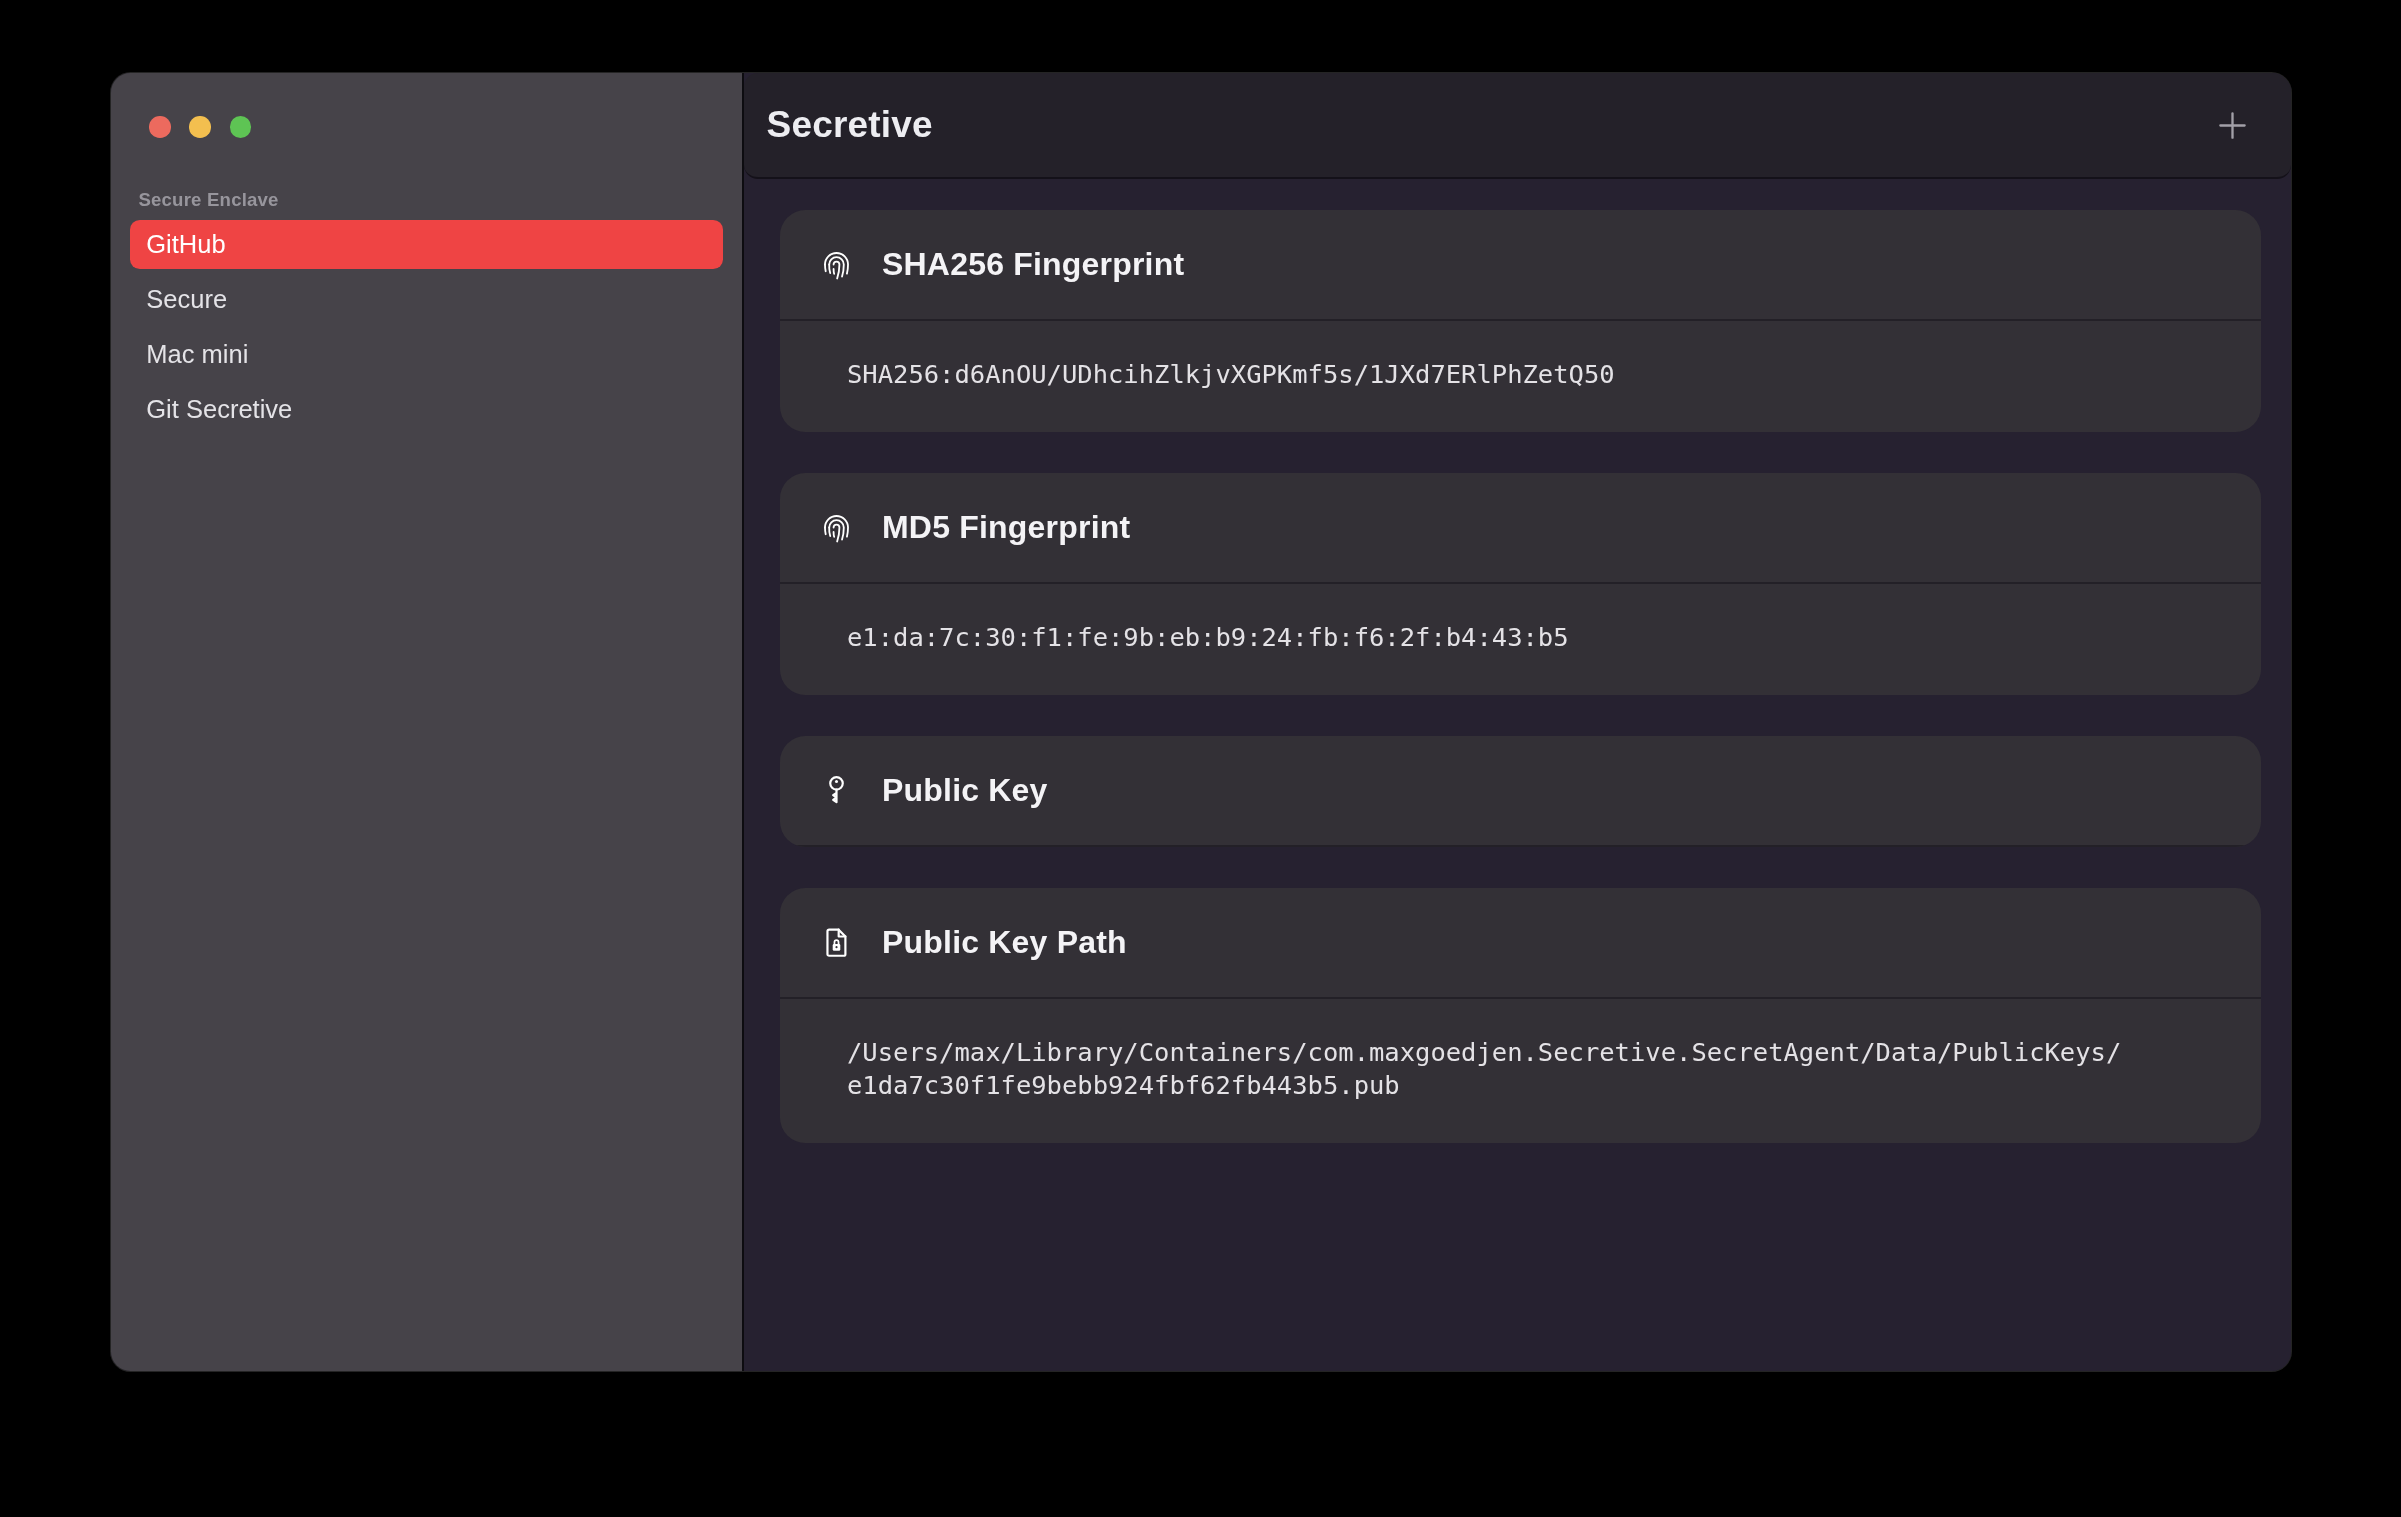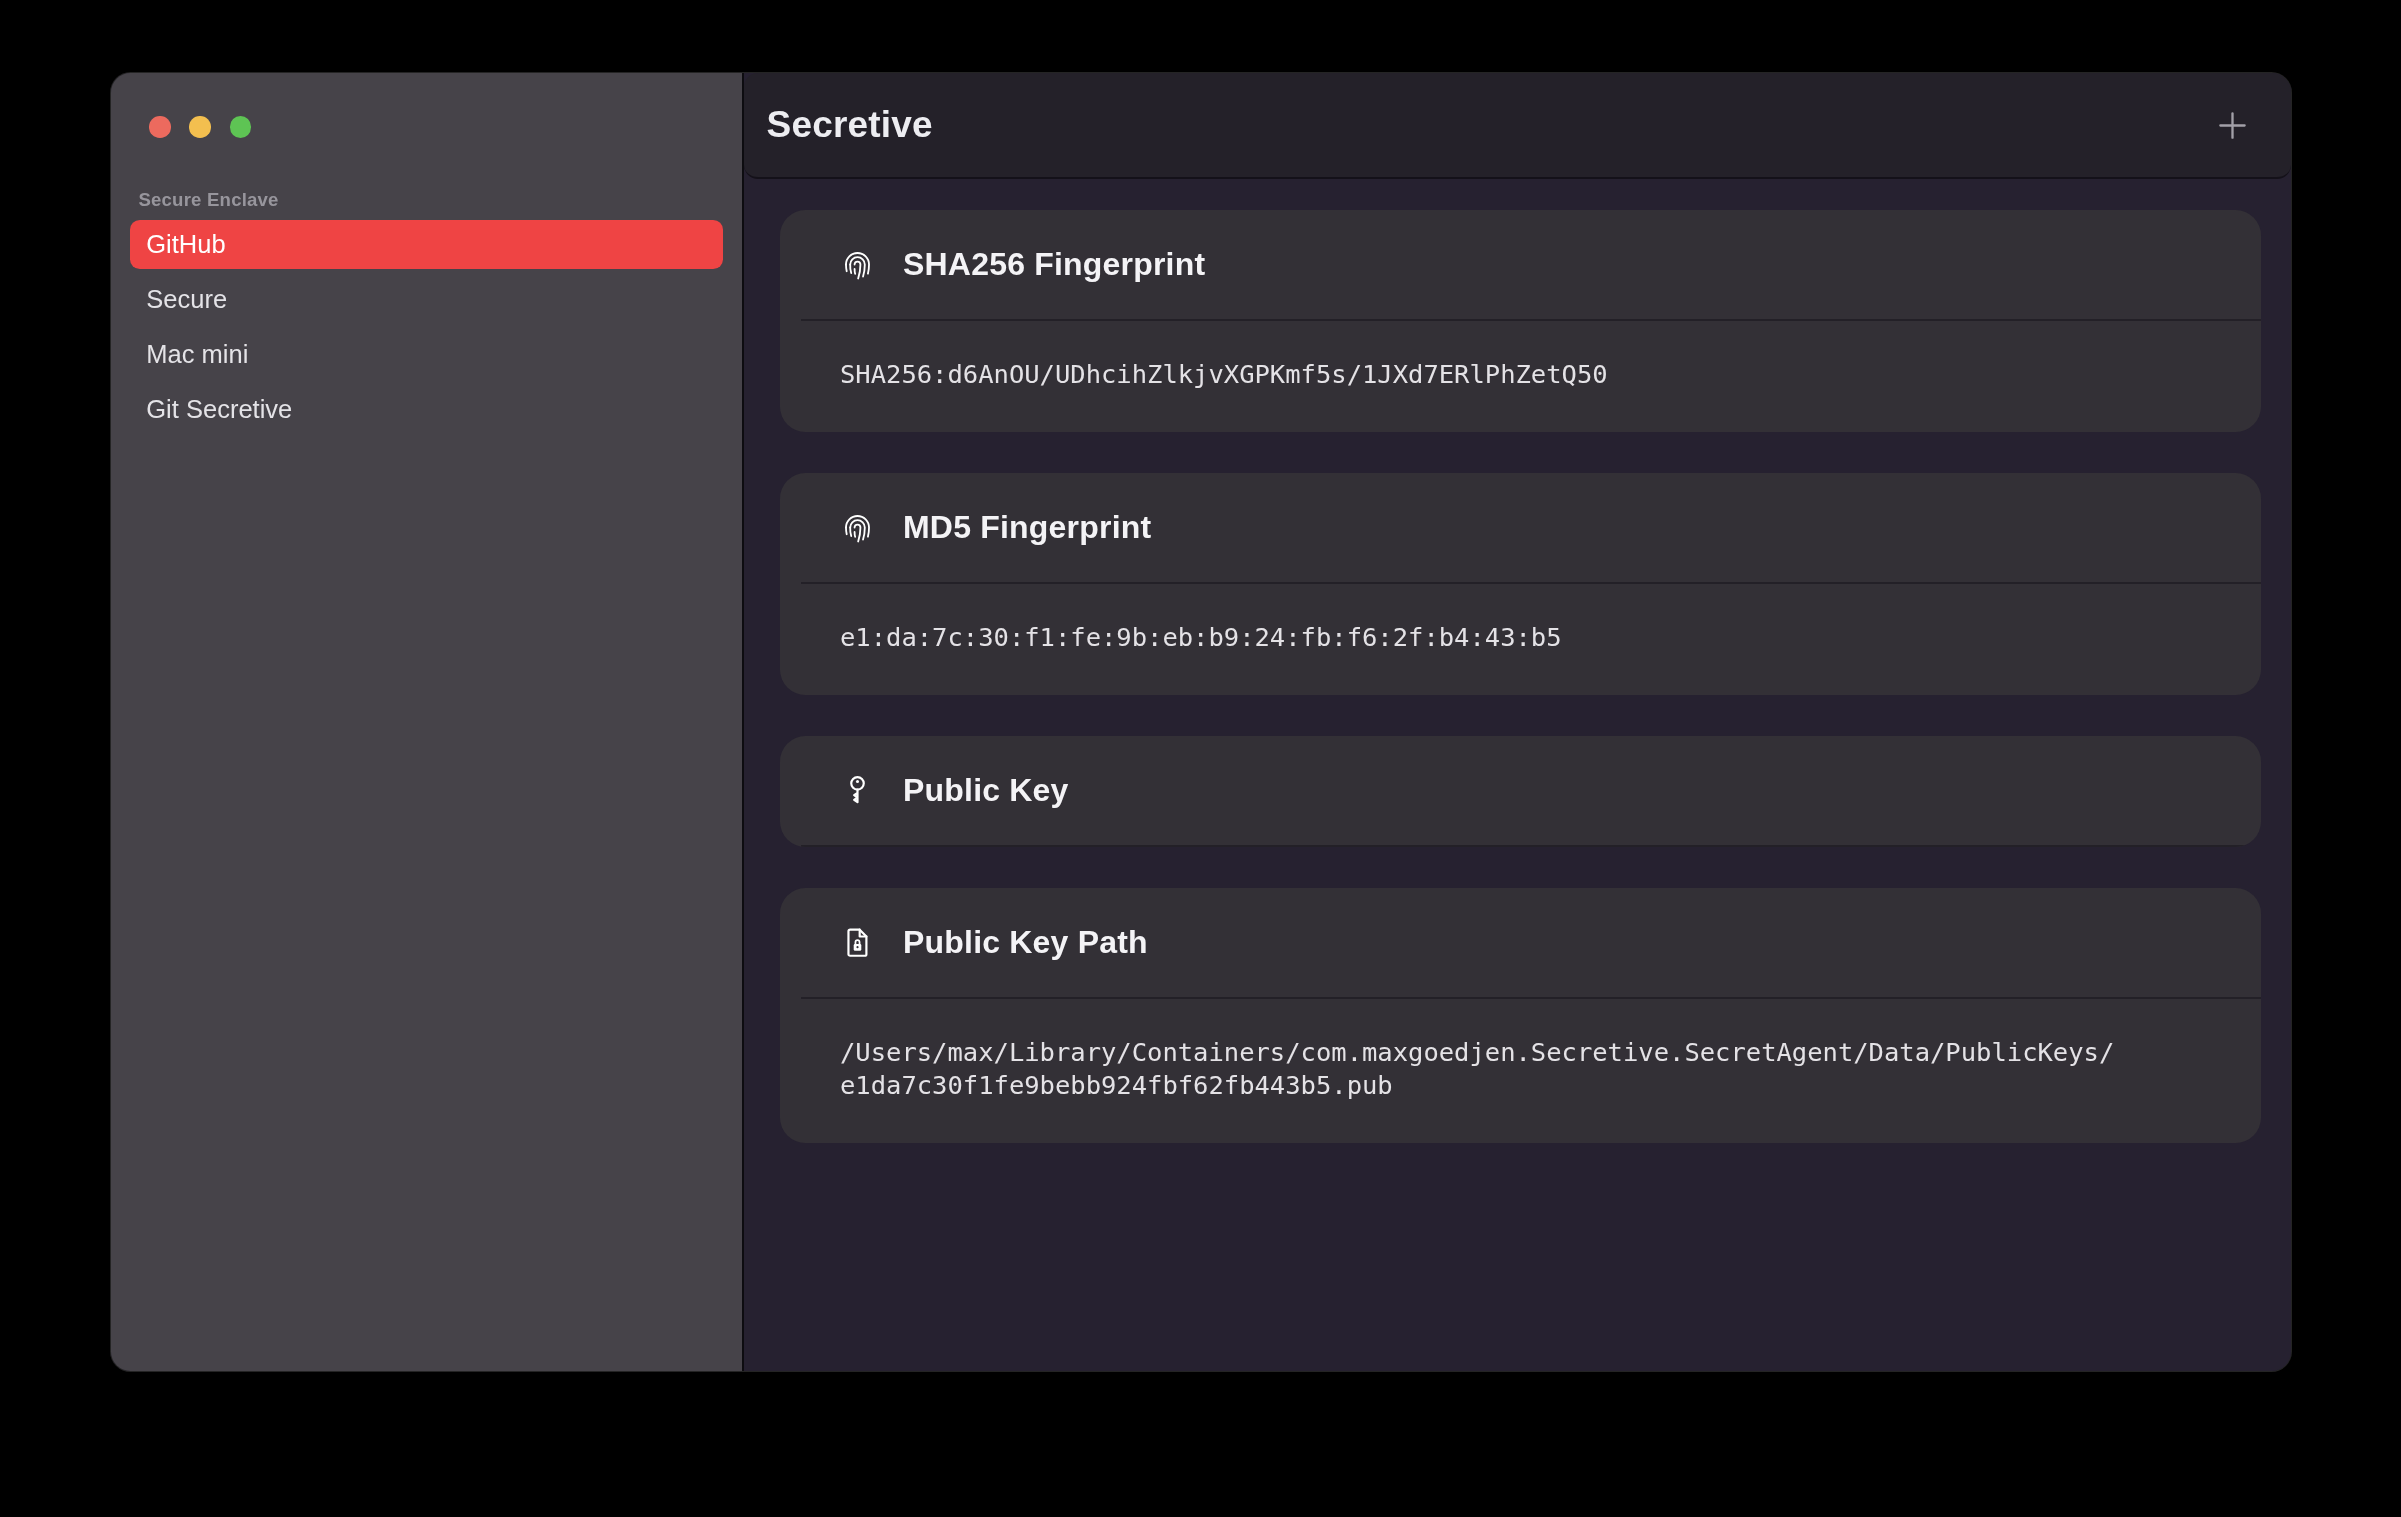--- a/index.html
+++ b/index.html
@@ -114,21 +114,20 @@
     flex-direction: column;
     gap: 41px;
     box-sizing: border-box;
     overflow: hidden;
   }
   .card {
     background: #333036;
     border-radius: 25.5px;
     overflow: hidden;
     flex: none;
-    padding-left: 21px;
   }
   .card-header {
     height: 109px;
     display: flex;
     align-items: center;
     padding-left: 39px;
     gap: 28px;
     border-bottom: 2px solid #232027;
   }
   .card-icon {
@@ -140,20 +139,21 @@
   .card-icon svg { width: 35px; height: 35px; }
   .card-title {
     margin: 0;
     font-size: 32px;
     font-weight: 700;
     color: #f4f3f6;
     letter-spacing: 0.2px;
   }
   .card-body {
     padding: 37px 39px 41px 39px;
+    margin-left: 28px;
   }
   .mono {
     font-family: "DejaVu Sans Mono", monospace;
     font-size: 25.5px;
     line-height: 33px;
     color: #e4e2e6;
     white-space: normal;
     overflow-wrap: break-word;
     word-wrap: break-word;
   }

